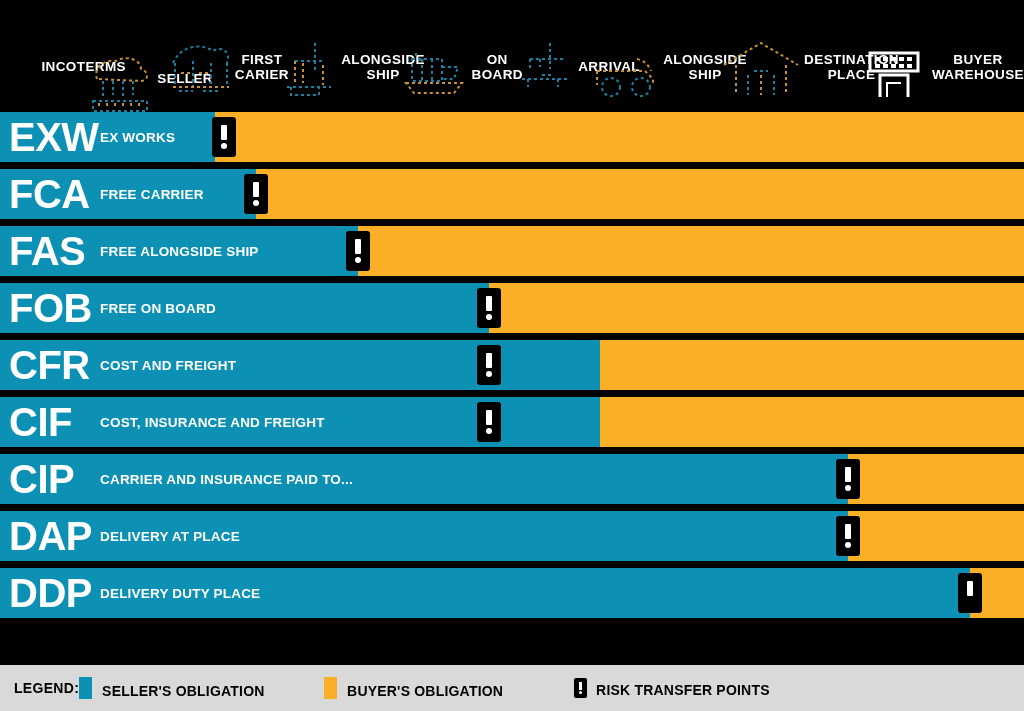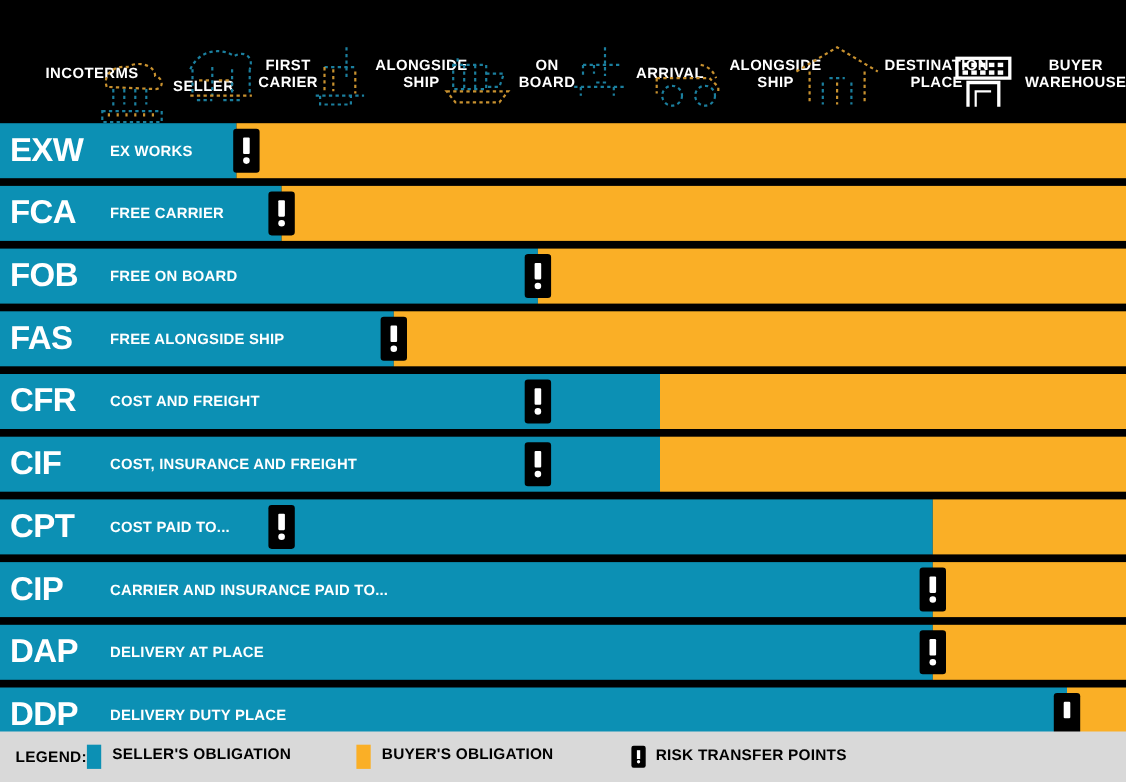--- a/index.html
+++ b/index.html
@@ -21,40 +21,40 @@
   .hlabel{font-size:13.5px;font-weight:bold;letter-spacing:.4px;line-height:1.12;
           text-align:center;color:#fff;padding-bottom:10px;text-transform:uppercase;}
 
   
   .rows{position:relative;}
   .row{position:relative;height:50px;margin-bottom:7px;background:#000;overflow:visible;}
   .bar{position:absolute;inset:0;}
   .seg-seller{position:absolute;left:0;top:0;bottom:0;}
   .seg-buyer{position:absolute;right:0;top:0;bottom:0;}
   .code{position:absolute;left:9px;top:50%;transform:translateY(-50%);
-        font-size:30px;font-weight:bold;letter-spacing:-0.5px;color:#fff;line-height:1;}
+        font-size:40px;font-weight:bold;letter-spacing:-0.5px;color:#fff;line-height:1;}
   .desc{position:absolute;top:50%;transform:translateY(-50%);left:100px;
         font-size:13.5px;font-weight:bold;letter-spacing:.2px;color:#fff;
         text-transform:uppercase;white-space:nowrap;}
   
   .risk{position:absolute;top:50%;transform:translate(-50%,-50%);
         width:24px;height:40px;background:#000;border-radius:3px;
         display:flex;align-items:center;justify-content:center;}
   .risk .bang{position:relative;width:6px;height:24px;}
   .risk .bang .stem{position:absolute;left:0;top:0;width:6px;height:15px;background:#fff;
         border-radius:1px;}
   .risk .bang .dot{position:absolute;left:0;bottom:0;width:6px;height:6px;background:#fff;
         border-radius:50%;}
 
   
   .legend{position:absolute;left:0;right:0;bottom:0;height:46px;background:#d9d9d9;
           display:flex;align-items:center;}
   .legend .ltitle{font-size:14px;font-weight:bold;color:#000;letter-spacing:.3px;
           margin-left:14px;text-transform:uppercase;}
-  .legend .item{display:flex;align-items:flex-start;font-size:14px;font-weight:bold;
+  .legend .item{display:flex;align-items:flex-end;font-size:14px;font-weight:bold;
           color:#000;letter-spacing:.2px;text-transform:uppercase;}
   .legend .sw{width:13px;height:22px;margin-right:10px;display:inline-block;}
   .legend .riskmini{width:13px;height:20px;background:#000;border-radius:2px;
           margin-right:9px;display:flex;align-items:center;justify-content:center;}
   .legend .riskmini .b{position:relative;width:3px;height:12px;}
   .legend .riskmini .b .s{position:absolute;top:0;left:0;width:3px;height:7.5px;background:#fff;}
   .legend .riskmini .b .d{position:absolute;bottom:0;left:0;width:3px;height:3px;background:#fff;border-radius:50%;}
 </style>
 </head>
 <body>
@@ -198,82 +198,68 @@
         <div class="desc">FREE CARRIER</div>
         <div class="risk" style="left: 256px;">
           <span class="bang">
             <span class="stem"></span>
             <span class="dot"></span>
           </span>
         </div>
       </div>
       <div class="row">
         <div class="bar">
+          <div class="seg-seller" style="width: 358px; background: rgb(12, 144, 180);"></div>
+          <div class="seg-buyer" style="width: 666px; background: rgb(250, 175, 38);"></div>
+        </div>
+        <div class="code">FAS</div>
+        <div class="desc">FREE ALONGSIDE SHIP</div>
+        <div class="risk" style="left: 358px;">
+          <span class="bang">
+            <span class="stem"></span>
+            <span class="dot"></span>
+          </span>
+        </div>
+      </div>
+      <div class="row">
+        <div class="bar">
           <div class="seg-seller" style="width: 489px; background: rgb(12, 144, 180);"></div>
           <div class="seg-buyer" style="width: 535px; background: rgb(250, 175, 38);"></div>
         </div>
         <div class="code">FOB</div>
         <div class="desc">FREE ON BOARD</div>
         <div class="risk" style="left: 489px;">
           <span class="bang">
             <span class="stem"></span>
             <span class="dot"></span>
           </span>
         </div>
       </div>
       <div class="row">
         <div class="bar">
-          <div class="seg-seller" style="width: 358px; background: rgb(12, 144, 180);"></div>
-          <div class="seg-buyer" style="width: 666px; background: rgb(250, 175, 38);"></div>
-        </div>
-        <div class="code">FAS</div>
-        <div class="desc">FREE ALONGSIDE SHIP</div>
-        <div class="risk" style="left: 358px;">
-          <span class="bang">
-            <span class="stem"></span>
-            <span class="dot"></span>
-          </span>
-        </div>
-      </div>
-      <div class="row">
-        <div class="bar">
           <div class="seg-seller" style="width: 600px; background: rgb(12, 144, 180);"></div>
           <div class="seg-buyer" style="width: 424px; background: rgb(250, 175, 38);"></div>
         </div>
         <div class="code">CFR</div>
         <div class="desc">COST AND FREIGHT</div>
         <div class="risk" style="left: 489px;">
           <span class="bang">
             <span class="stem"></span>
             <span class="dot"></span>
           </span>
         </div>
       </div>
       <div class="row">
         <div class="bar">
           <div class="seg-seller" style="width: 600px; background: rgb(12, 144, 180);"></div>
           <div class="seg-buyer" style="width: 424px; background: rgb(250, 175, 38);"></div>
         </div>
         <div class="code">CIF</div>
         <div class="desc">COST, INSURANCE AND FREIGHT</div>
         <div class="risk" style="left: 489px;">
-          <span class="bang">
-            <span class="stem"></span>
-            <span class="dot"></span>
-          </span>
-        </div>
-      </div>
-      <div class="row">
-        <div class="bar">
-          <div class="seg-seller" style="width: 848px; background: rgb(12, 144, 180);"></div>
-          <div class="seg-buyer" style="width: 176px; background: rgb(250, 175, 38);"></div>
-        </div>
-        <div class="code">CPT</div>
-        <div class="desc">COST PAID TO...</div>
-        <div class="risk" style="left: 256px;">
           <span class="bang">
             <span class="stem"></span>
             <span class="dot"></span>
           </span>
         </div>
       </div>
       <div class="row">
         <div class="bar">
           <div class="seg-seller" style="width: 848px; background: rgb(12, 144, 180);"></div>
           <div class="seg-buyer" style="width: 176px; background: rgb(250, 175, 38);"></div>

